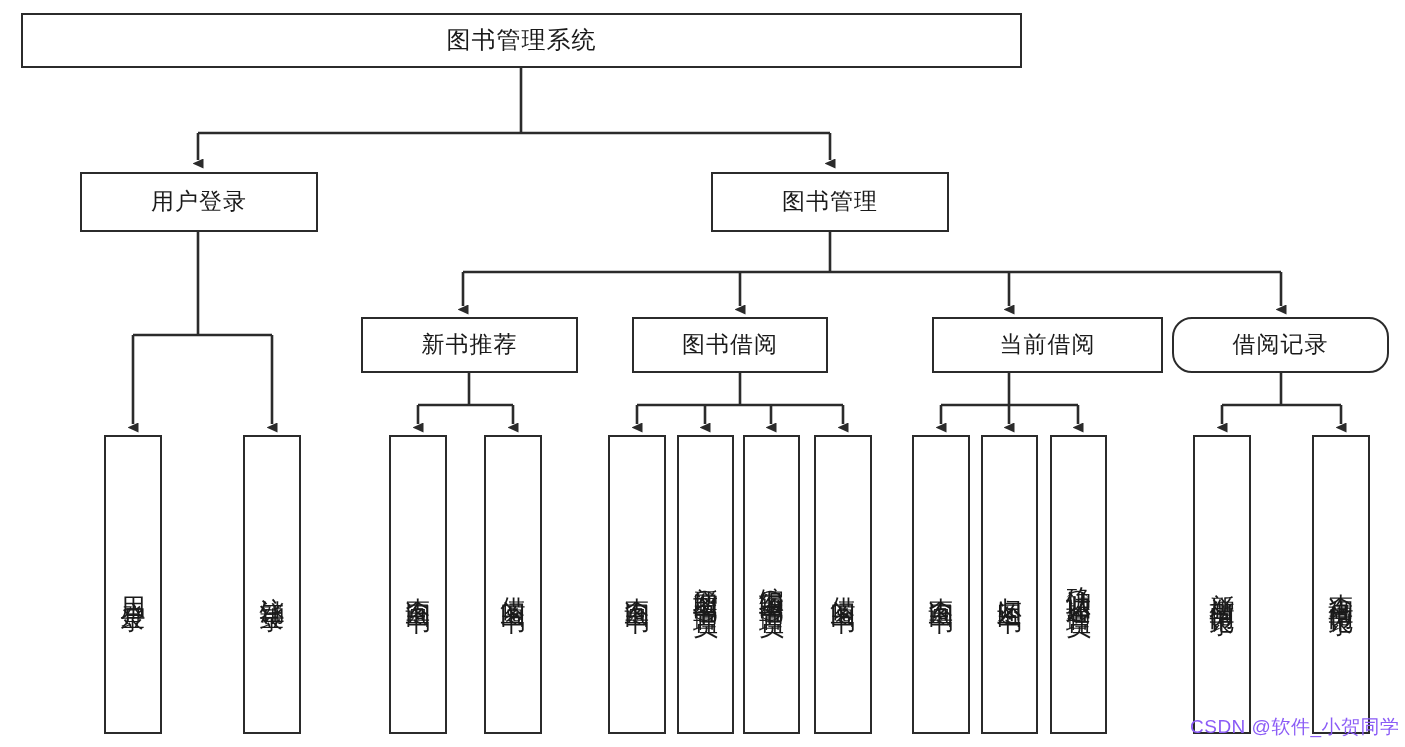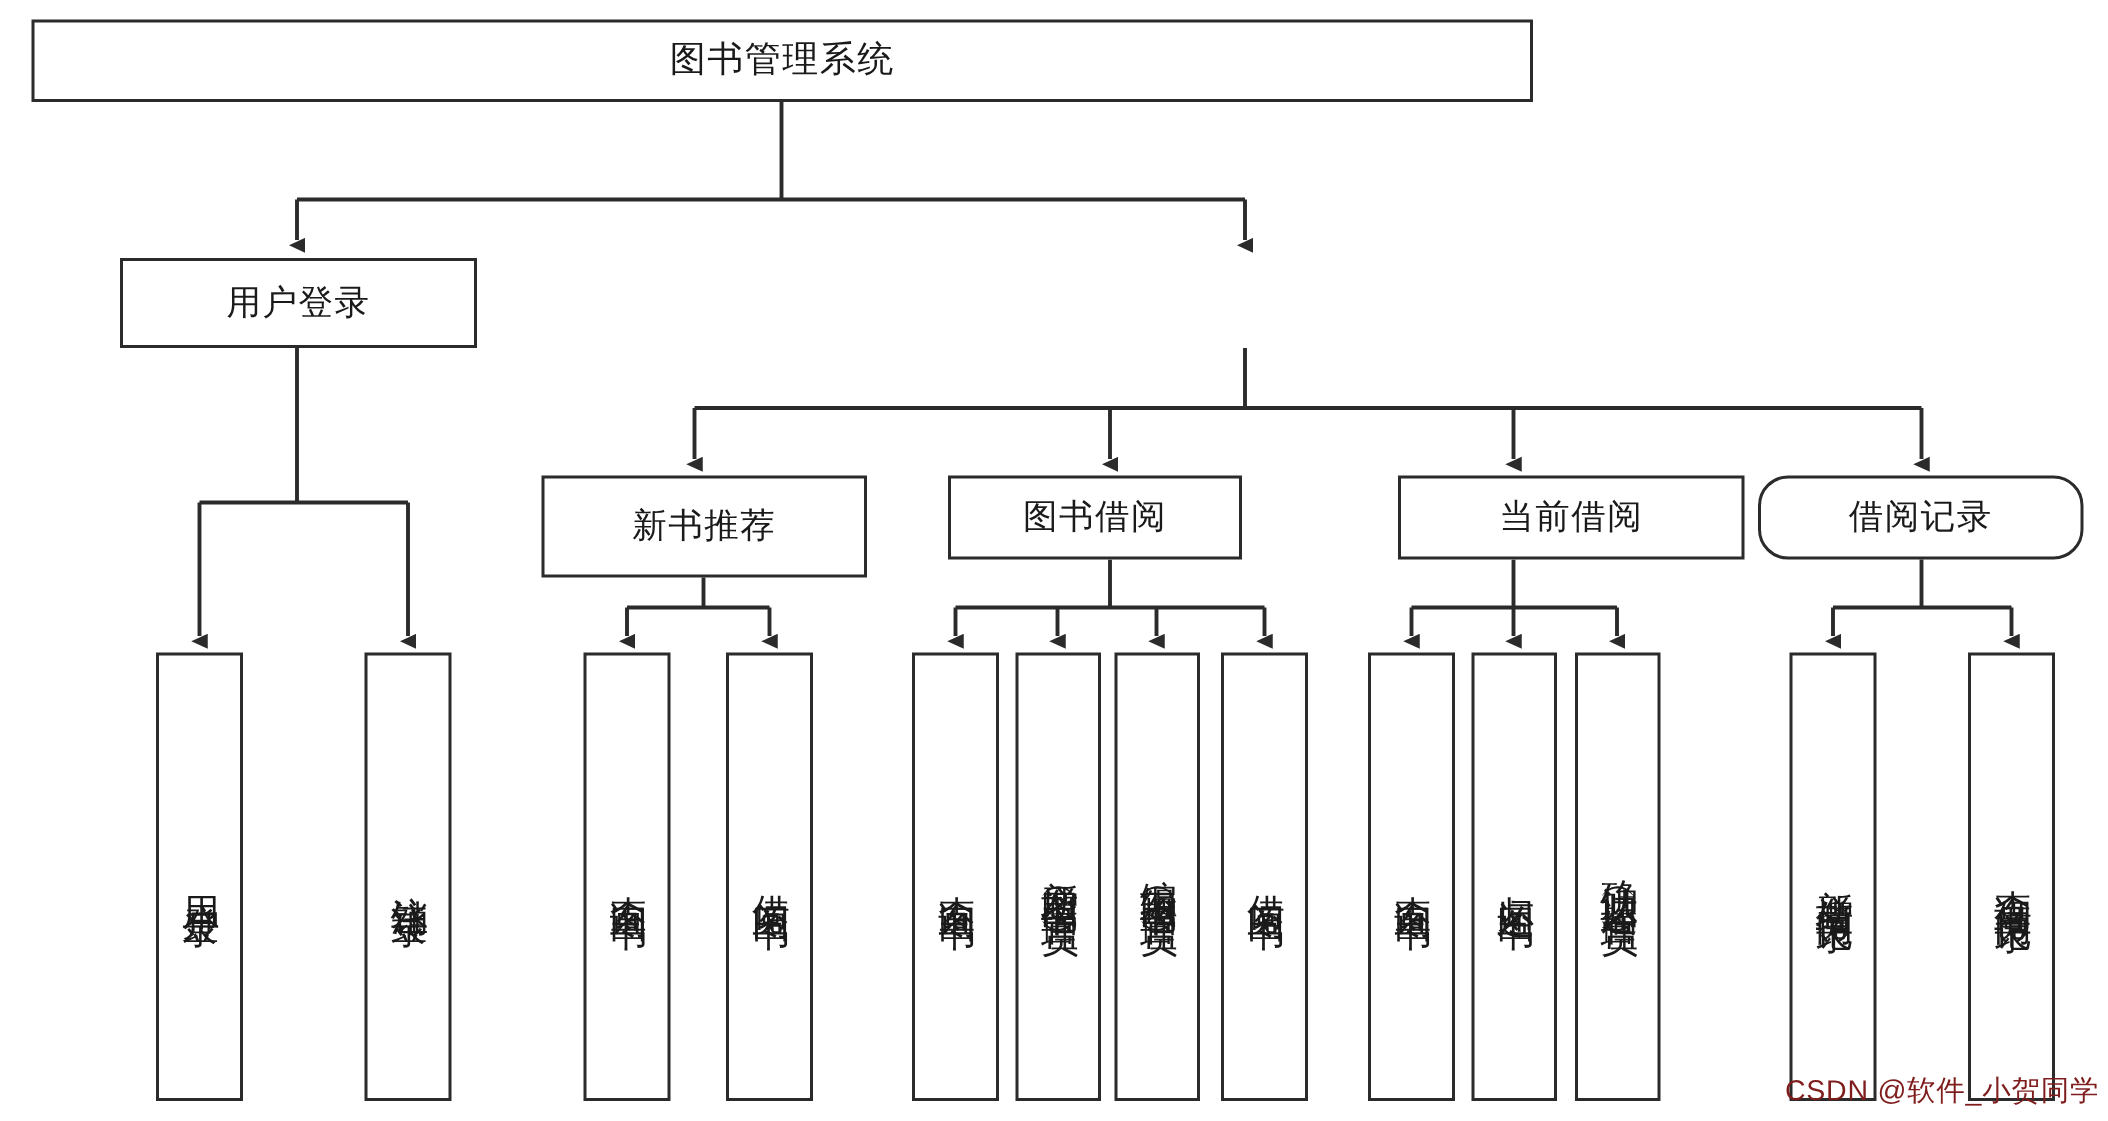--- a/index.html
+++ b/index.html
@@ -59,21 +59,21 @@
     writing-mode: vertical-rl;
     text-orientation: upright;
     font-size: 25px;
     letter-spacing: 4px;
     line-height: 1;
     white-space: nowrap;
   }
   .watermark {
     position: absolute;
     font-size: 19px;
-    color: #7f1d1d;
+    color: #8b5cf6;
     letter-spacing: 0.5px;
     white-space: nowrap;
     user-select: none;
   }
 </style>
 </head>
 <body>
 
 <div id="canvas">
 
@@ -127,22 +127,25 @@
     </g>
   </svg>
 
   <div class="node h root" style="left:21px; top:13px; width:1001px; height:55px;">
     <span class="lbl">图书管理系统</span>
   </div>
 
   <div class="node h" style="left:80px; top:172px; width:238px; height:60px;">
     <span class="lbl">用户登录</span>
   </div>
-
-  <div class="node h" style="left:361px; top:317px; width:217px; height:68px;">
+  <div class="node h" style="left:711px; top:172px; width:238px; height:60px;">
+    <span class="lbl">图书管理</span>
+  </div>
+
+  <div class="node h" style="left:361px; top:317px; width:217px; height:56px;">
     <span class="lbl">新书推荐</span>
   </div>
   <div class="node h" style="left:632px; top:317px; width:196px; height:56px;">
     <span class="lbl">图书借阅</span>
   </div>
   <div class="node h" style="left:932px; top:317px; width:231px; height:56px;">
     <span class="lbl">当前借阅</span>
   </div>
   <div class="node h" style="left:1172px; top:317px; width:217px; height:56px;border-radius:20px;">
     <span class="lbl">借阅记录</span>

